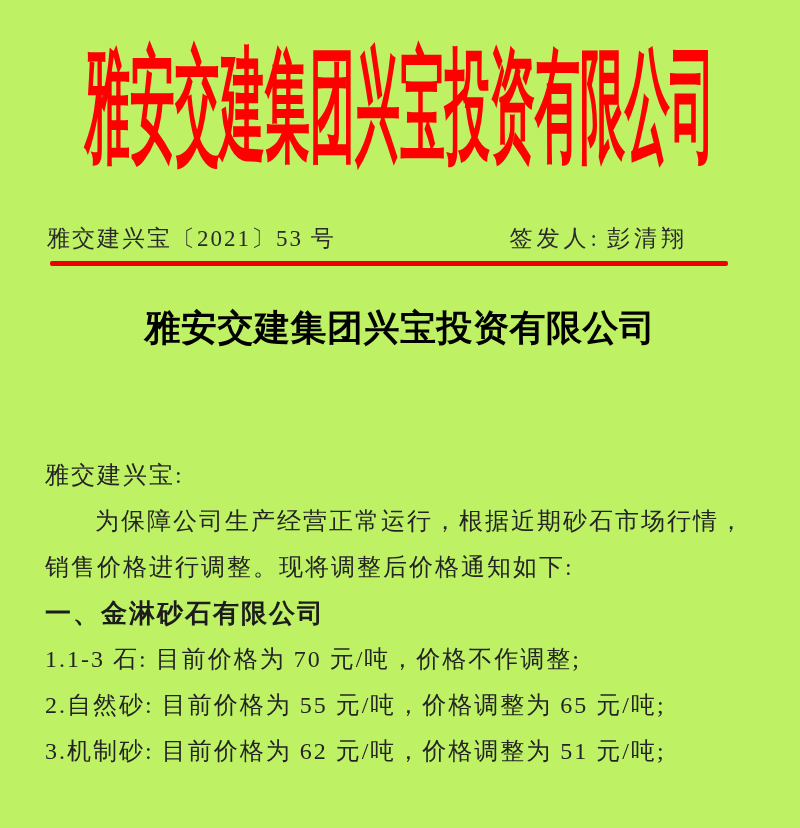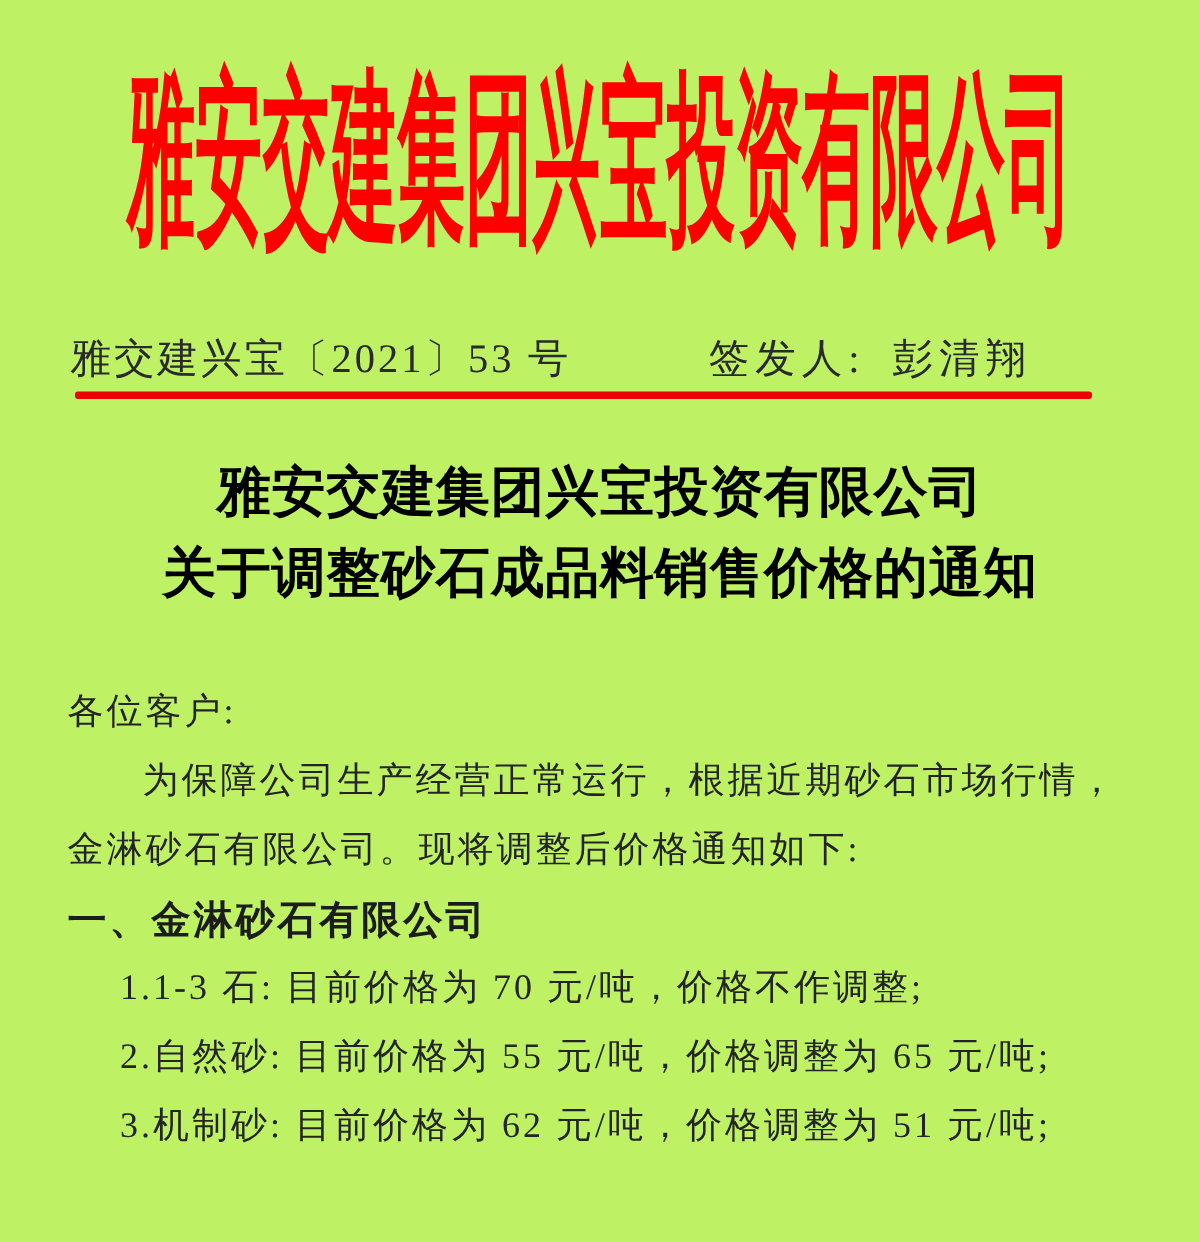--- a/index.html
+++ b/index.html
@@ -36,29 +36,29 @@
 
   
   .docline {
     position: absolute;
     top: 224px;
     left: 47px;
     right: 112px;
     display: flex;
     justify-content: space-between;
     align-items: center;
-    font-size: 27px;
+    font-size: 23px;
     line-height: 30px;
     letter-spacing: 2px;
     color: #2a2a2a;
     white-space: nowrap;
   }
   .issuer {
     display: flex;
-    gap: 18px;
+    gap: 6px;
     letter-spacing: 4px;
   }
 
   
   .red-rule {
     position: absolute;
     top: 261px;
     left: 50px;
     width: 678px;
     height: 5px;
@@ -106,21 +106,20 @@
     font-family: "Liberation Sans", "DejaVu Sans", sans-serif;
     font-weight: bold;
     font-size: 26px;
     letter-spacing: 2px;
     color: #1c1c1c;
     white-space: nowrap;
   }
   .list-item {
     height: 46px;
     line-height: 46px;
-    margin-left: 35px;
     white-space: nowrap;
   }
 </style>
 </head>
 <body>
 
 <div class="page">
 
   <div class="masthead" style="color: rgb(254, 0, 0);">雅安交建集团兴宝投资有限公司</div>
 
@@ -129,26 +128,25 @@
     <span class="issuer">
       <span>签发人:</span>
       <span>彭清翔</span>
     </span>
   </div>
 
   <div class="red-rule" style="background: rgb(238, 0, 0);"></div>
 
   <div class="title-block">
     <div>雅安交建集团兴宝投资有限公司</div>
-    <div>关于调整砂石成品料销售价格的通知</div>
   </div>
 
   <div class="body-block">
-    <div class="body-line">各位客户:</div>
+    <div class="body-line">雅交建兴宝:</div>
     <div class="body-line first-line-indent">为保障公司生产经营正常运行，根据近期砂石市场行情，</div>
-    <div class="body-line">金淋砂石有限公司。现将调整后价格通知如下:</div>
+    <div class="body-line">销售价格进行调整。现将调整后价格通知如下:</div>
     <div class="section-heading">一、金淋砂石有限公司</div>
     <div class="list-item">1.1-3 石: 目前价格为 70 元/吨，价格不作调整;</div>
     <div class="list-item">2.自然砂: 目前价格为 55 元/吨，价格调整为 65 元/吨;</div>
     <div class="list-item">3.机制砂: 目前价格为 62 元/吨，价格调整为 51 元/吨;</div>
   </div>
 
 </div>
 
 </body></html>

